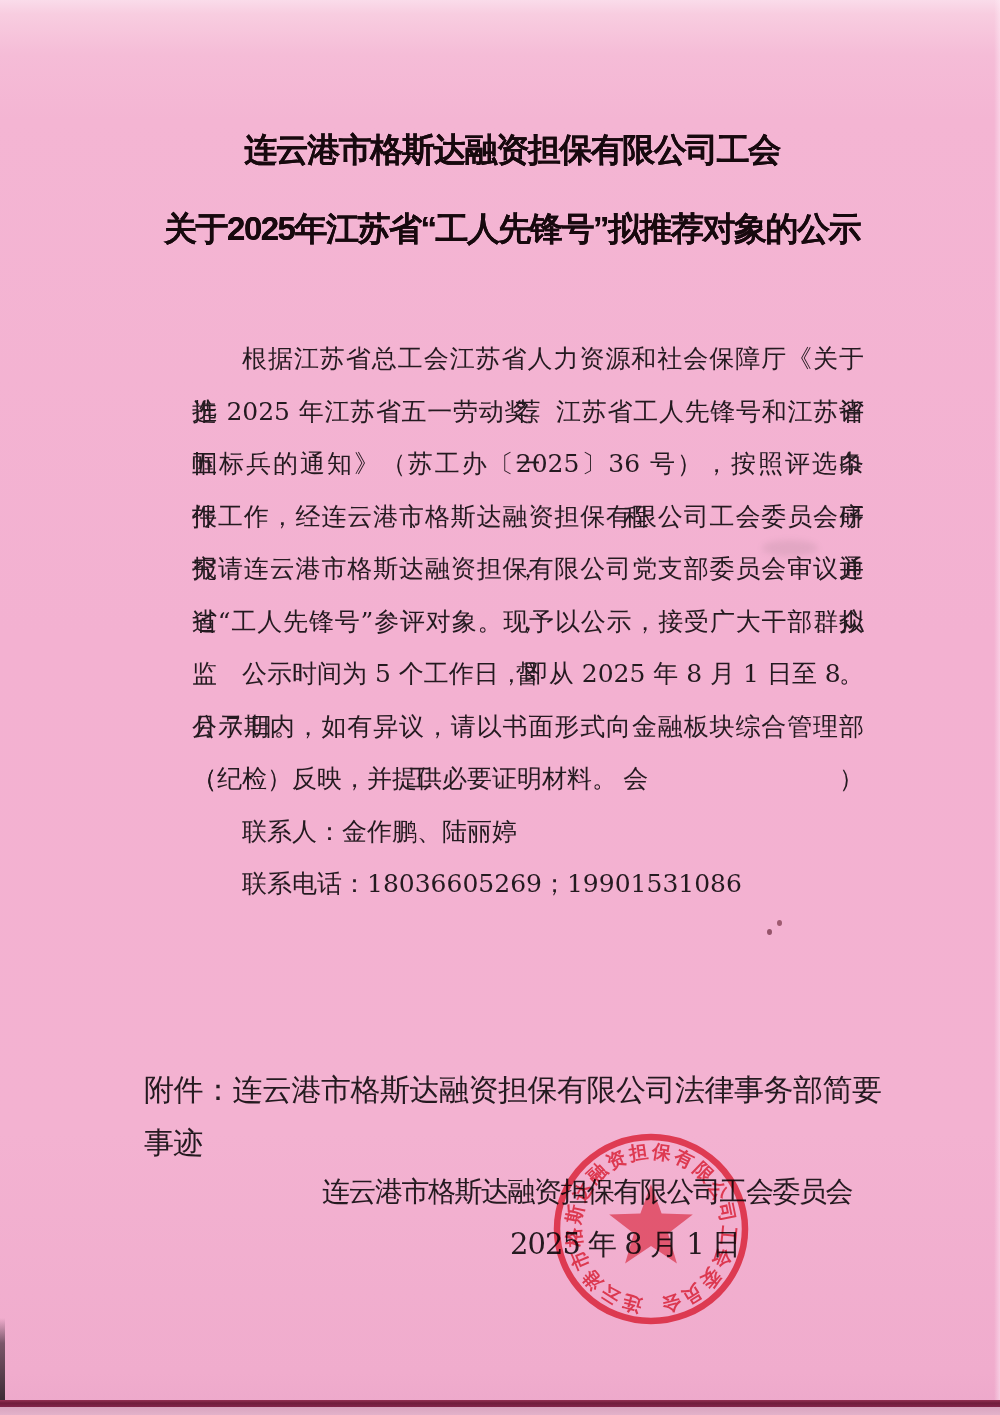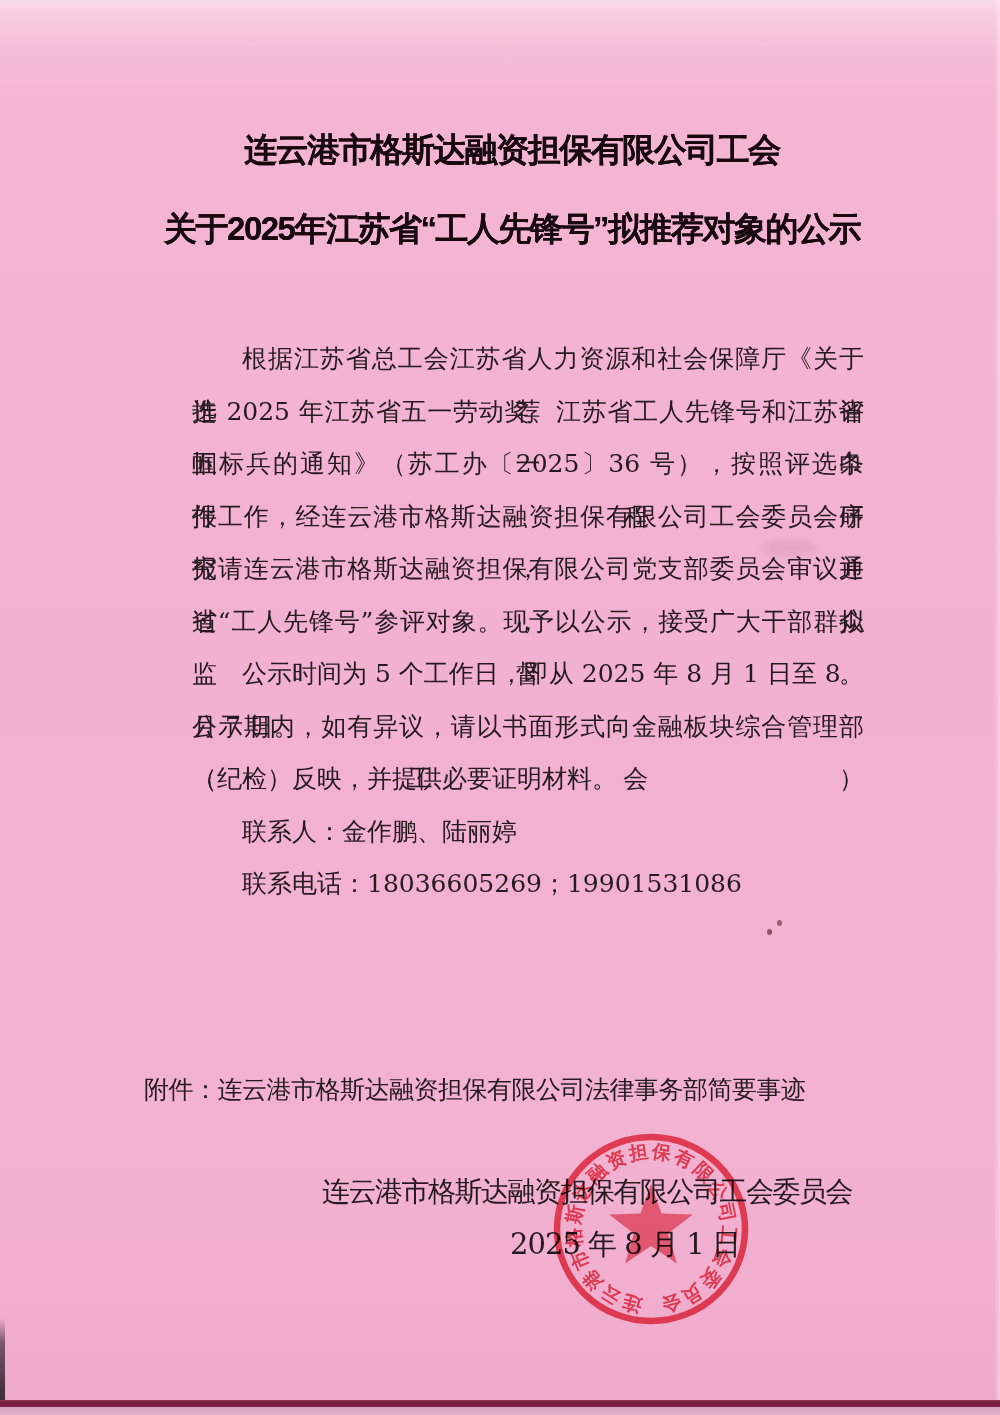--- a/index.html
+++ b/index.html
@@ -38,21 +38,21 @@
   #body{position:absolute;left:144px;top:333px;width:720px;color:#241a20;}
   .bline{
     height:52.5px;line-height:52.5px;font-size:25px;
     white-space:normal;overflow:visible;margin-left:48px;
   }
   .j{text-align:justify;text-align-last:justify;text-justify:inter-character;}
   .ind{text-indent:50px;}
 
   #attachment{
     position:absolute;left:144px;top:1064px;width:760px;height:52.5px;line-height:52.5px;
-    font-size:25px;color:#241a20;letter-spacing:-.5px;
+    font-size:30px;color:#241a20;letter-spacing:-.5px;
   }
   #signature{
     position:absolute;left:322px;top:1172px;height:40px;line-height:40px;
     font-size:28px;color:#241a20;letter-spacing:-1.5px;
   }
   #dateline{
     position:absolute;left:505px;top:1224px;width:240px;height:40px;line-height:40px;
     text-align:center;font-size:29px;color:#241a20;letter-spacing:-1px;
   }
 

